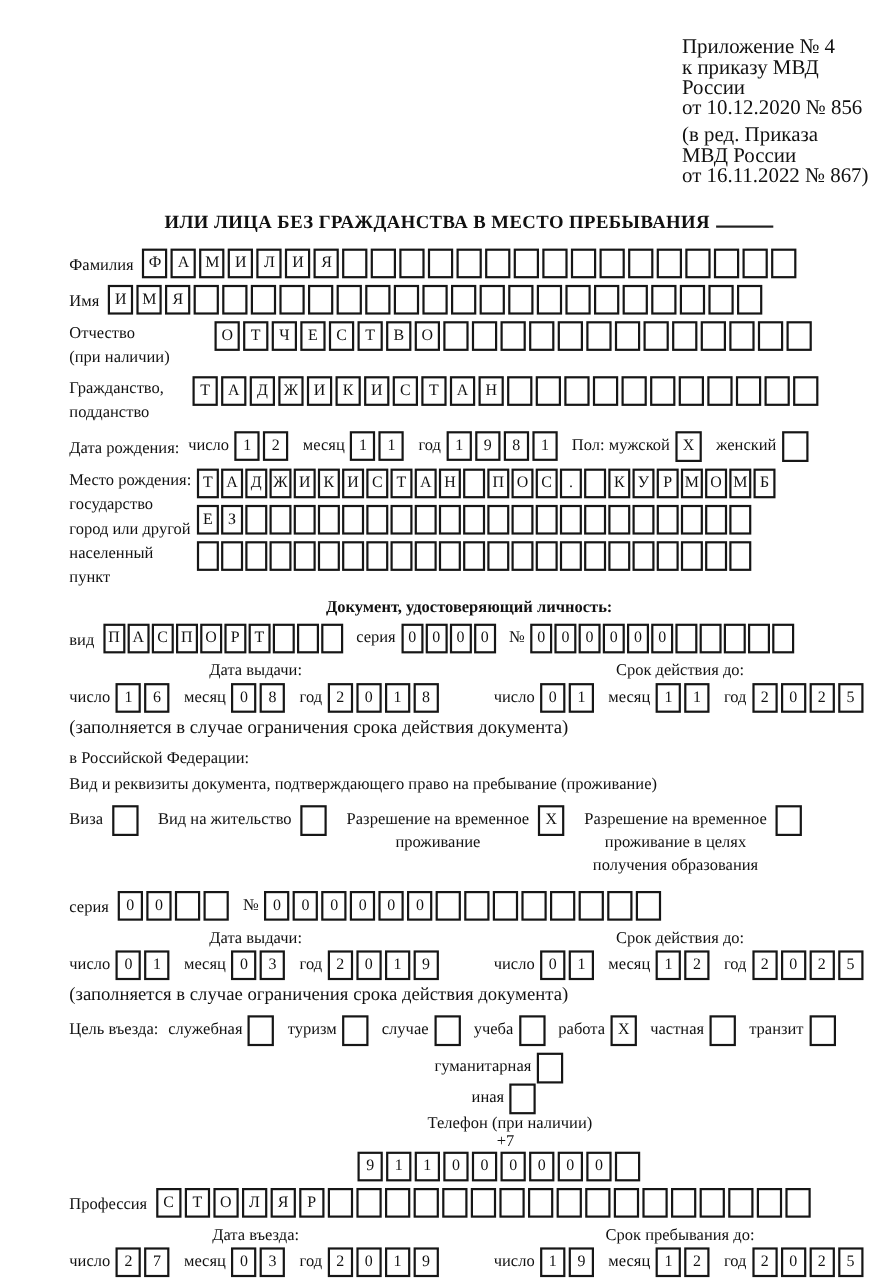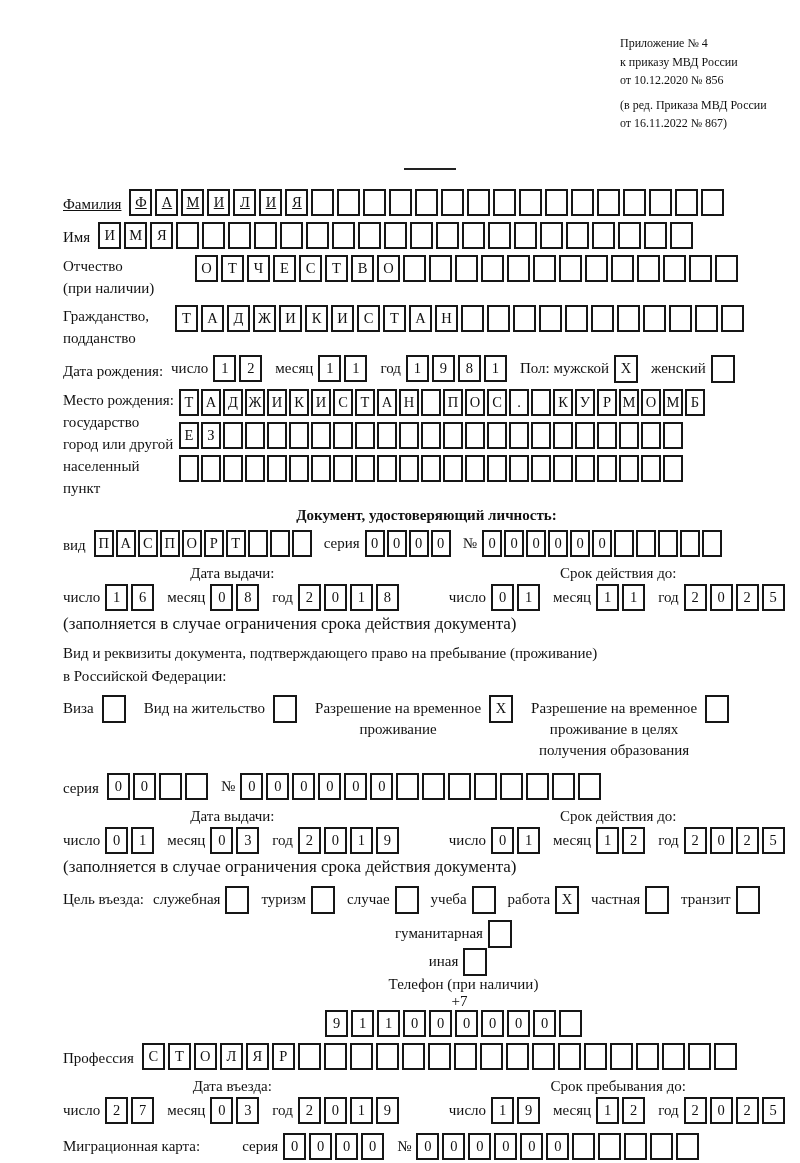--- a/index.html
+++ b/index.html
@@ -1,31 +1,31 @@
 <!DOCTYPE html>
 <html><head>
 <meta charset="utf-8">
 <style>
   html,body{margin:0;padding:0;background:#fff;}
   body{width:800px;height:1163px;overflow:hidden;color:#111;
        font-family:"Liberation Serif","DejaVu Serif",serif;font-size:15px;}
   .page{width:800px;height:1163px;box-sizing:border-box;padding:34px 10px 0 63px;}
 
   
-  .annex{margin-left:557px;font-size:12px;line-height:18.5px;}
+  .annex{margin-left:557px;font-size:19px;line-height:18.5px;}
   .annex2{margin-top:6px;}
   .forma{margin-top:16px;text-align:right;padding-right:32px;font-weight:700;font-size:15px;letter-spacing:1px;}
 
   .title{margin-top:20px;text-align:center;font-weight:700;font-size:17px;line-height:24px;letter-spacing:.4px;}
   .blank-line{display:inline-block;width:52px;height:2px;background:#222;vertical-align:baseline;margin-left:6px;}
   .sect{margin-top:22px;font-weight:700;font-size:15.3px;letter-spacing:.5px;white-space:nowrap;}
 
   .frow{display:flex;align-items:flex-start;margin-top:6px;}
   .frow.ac{align-items:center;}
-  .mt10{margin-top:12px;text-decoration:underline;}
+  .mt10{margin-top:12px;}
   .lbl{margin-right:8px;padding-top:5px;white-space:nowrap;}
   .lblcol{display:flex;flex-direction:column;line-height:22px;}
   .w132{width:132px;flex:0 0 132px;}
   .w112{width:112px;flex:0 0 112px;}
   .w116{width:116px;flex:0 0 116px;}
 
   .cellrow{display:inline-flex;flex-wrap:nowrap;}
   .cell{display:inline-block;box-sizing:content-box;width:19px;height:23px;border:2px solid #161616;
         margin-right:3px;text-align:center;font-size:14.5px;line-height:23px;background:#fff;}
   .sm .cell{width:16px;margin-right:2px;}
@@ -66,21 +66,21 @@
     <div>к приказу МВД России</div>
     <div>от 10.12.2020 № 856</div>
     <div class="annex2">
       <div>(в ред. Приказа МВД России</div>
       <div>от 16.11.2022 № 867)</div>
     </div>
   </div>
 
 
   <div class="title">
-    <div><span class="blank-line"></span></div>
+    <div><span>ИЛИ ЛИЦА БЕЗ ГРАЖДАНСТВА В МЕСТО ПРЕБЫВАНИЯ</span><span class="blank-line"></span></div>
   </div>
 
 
   <div class="frow ac mt10">
     <span class="lbl">Фамилия</span>
     <span class="cellrow">
         <span class="cell">Ф</span>
         <span class="cell">А</span>
         <span class="cell">М</span>
         <span class="cell">И</span>
@@ -393,22 +393,22 @@
             <span class="cell">0</span>
             <span class="cell">2</span>
             <span class="cell">5</span>
           </span>
       </div>
     </div>
   </div>
   <div class="note">(заполняется в случае ограничения срока действия документа)</div>
 
   <div class="intro">
+    <div>в Российской Федерации:</div>
     <div>Вид и реквизиты документа, подтверждающего право на пребывание (проживание)</div>
-    <div>в Российской Федерации:</div>
   </div>
 
   <div class="optrow">
     <div class="opt">
       <span class="olbl">Виза</span>
       <span class="cellrow cb">
           <span class="cell"></span>
         </span>
     </div>
     <div class="opt">

